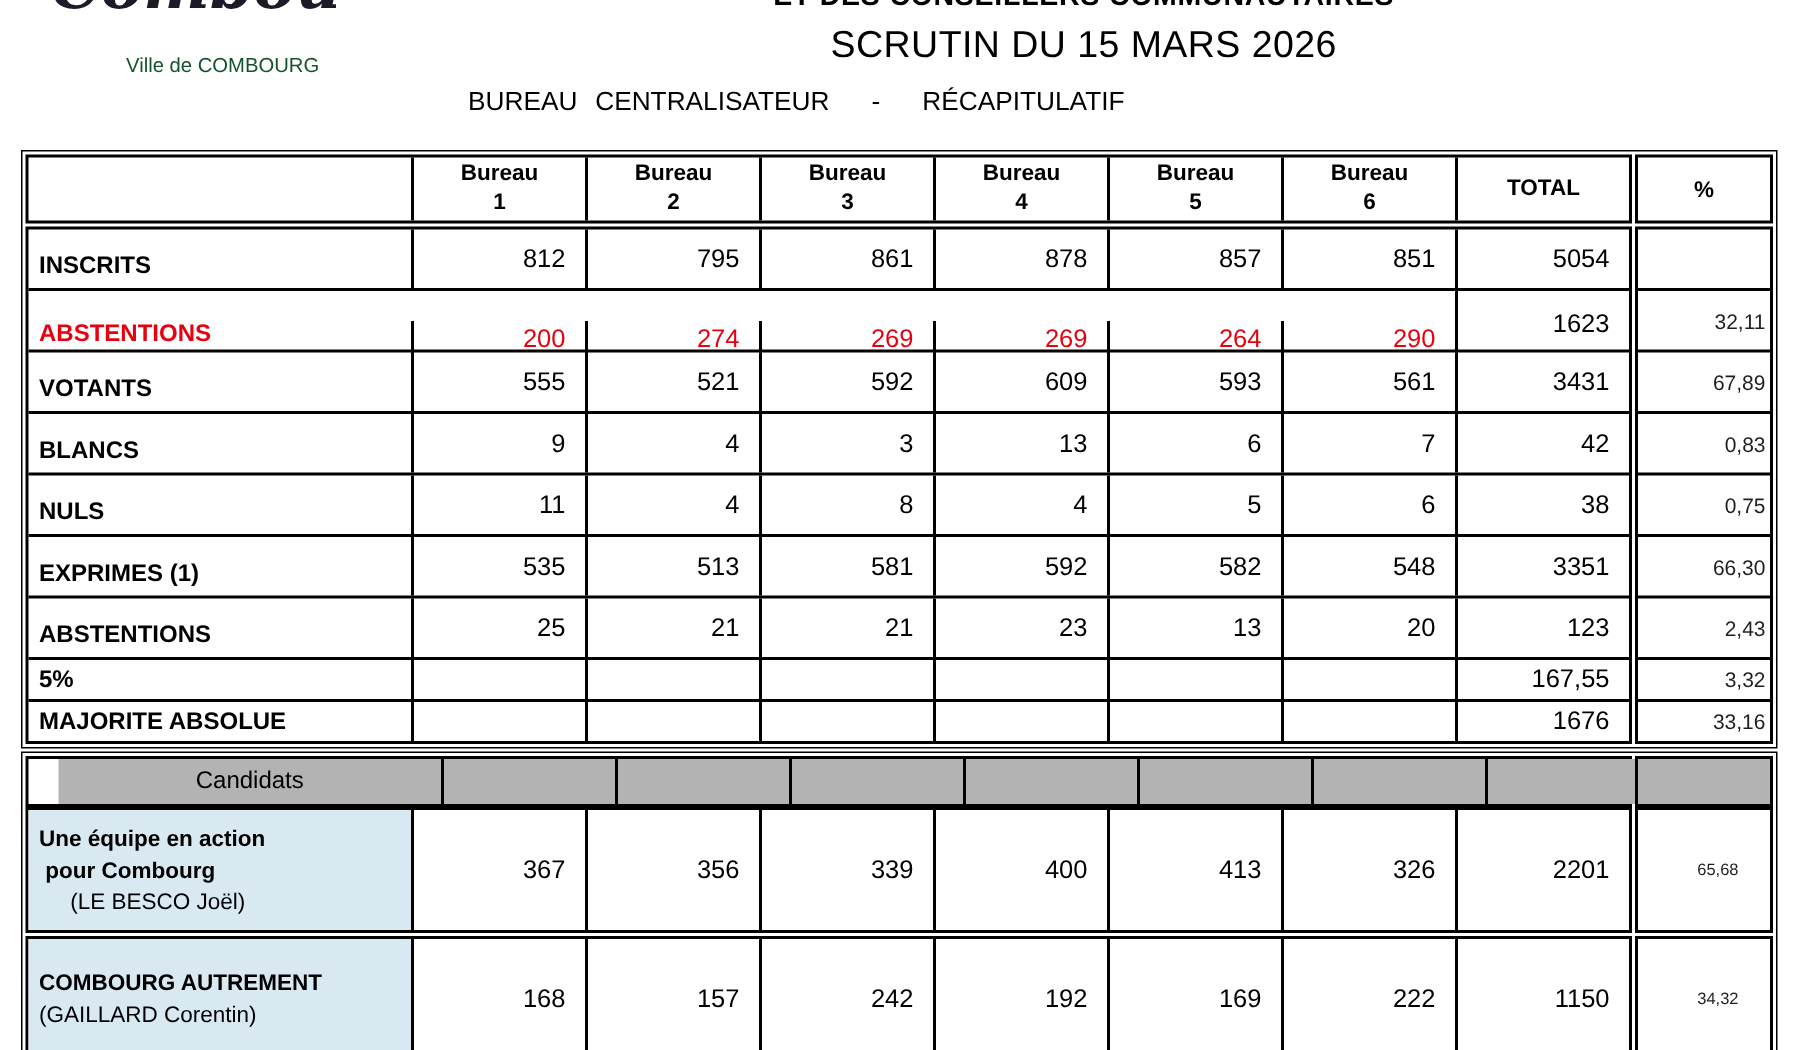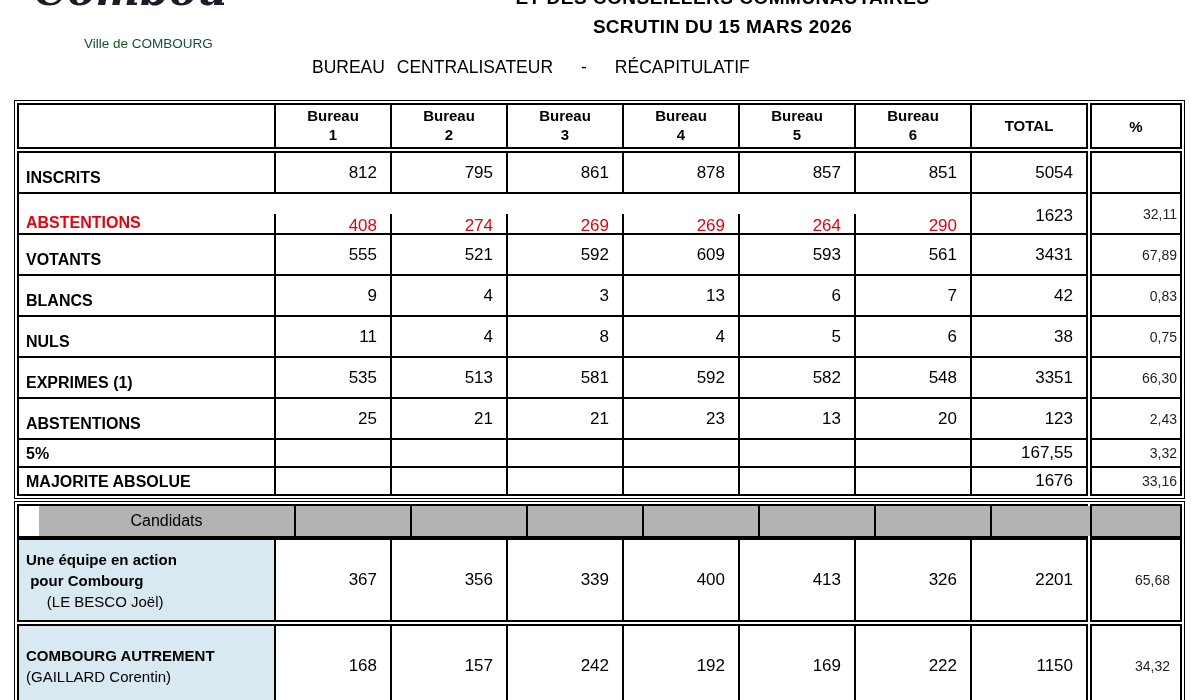--- a/index.html
+++ b/index.html
@@ -6,21 +6,21 @@
   html, body { background: #ffffff; }
   body { width: 1200px; height: 700px; overflow: hidden;
          font-family: "Liberation Sans", sans-serif; color: #000; }
   .page { position: relative; width: 1200px; height: 700px; background: #fff; overflow: hidden; }
 
   
   .cutline { position: absolute; left: 430px; top: 0; width: 585px; height: 11px;
              overflow: hidden; text-align: center; }
   .cutline span { display: block; margin-top: -13px; font-size: 19px; font-weight: bold; letter-spacing: .5px; }
   .scrutin { position: absolute; left: 430px; top: 16px; width: 585px; text-align: center;
-             font-size: 19px; letter-spacing: .3px; font-weight: bold; }
+             font-size: 25px; letter-spacing: .3px; }
   .logo-cut { position: absolute; left: 34px; top: 0; width: 190px; height: 16px; overflow: hidden; }
   .logo-cut span { display: block; margin-top: -34px; font-family: "DejaVu Serif", serif;
                    font-style: italic; font-weight: bold; font-size: 42px; color: #1c1c28; }
   .ville { position: absolute; left: 84px; top: 36px; font-size: 13.5px; color: #14532d; }
   .sec-title { position: absolute; left: 312px; top: 57px; display: flex; column-gap: 28px;
                font-size: 17.5px; font-weight: normal; }
   .sec-title .p1 { word-spacing: 7px; }
 
   
   .tbl { position: absolute; left: 14px; top: 100px; width: 1171px; }
@@ -67,21 +67,21 @@
   .gcell { display: flex; align-items: center; justify-content: center; font-size: 16px; }
   .gpct { height: 34px; background: var(--gray, #b3b3b3); }
 
   .candbox { height: 84px; }
   .candbox .grid { height: 100%; }
   .clabel { background: var(--blue, #d9e9f1); display: flex; flex-direction: column;
             justify-content: center; padding-left: 7px; font-size: 15px; line-height: 1.4;
             white-space: pre; }
   .cline.b { font-weight: bold; }
   .cpct { height: 84px; display: flex; align-items: center; justify-content: flex-end;
-          padding-right: 10px; font-size: 14px; color: #1f1f1f; }
+          padding-right: 21px; font-size: 11px; color: #1f1f1f; }
 </style>
 </head>
 <body>
 
 <div class="page">
 
   <div class="cutline">
     <span>ET DES CONSEILLERS COMMUNAUTAIRES</span>
   </div>
   <div class="scrutin">SCRUTIN DU 15 MARS 2026</div>
@@ -135,21 +135,21 @@
               <div class="val bold">812</div>
               <div class="val bold">795</div>
               <div class="val bold">861</div>
               <div class="val bold">878</div>
               <div class="val bold">857</div>
               <div class="val bold">851</div>
               <div class="tot bold">5054</div>
             </div>
             <div class="grid row">
               <div class="lab red">ABSTENTIONS</div>
-              <div class="val bold red">408</div>
+              <div class="val bold red">200</div>
               <div class="val bold red">274</div>
               <div class="val bold red">269</div>
               <div class="val bold red">269</div>
               <div class="val bold red">264</div>
               <div class="val bold red">290</div>
               <div class="tot bold">1623</div>
             </div>
             <div class="grid row">
               <div class="lab">VOTANTS</div>
               <div class="val">555</div>

